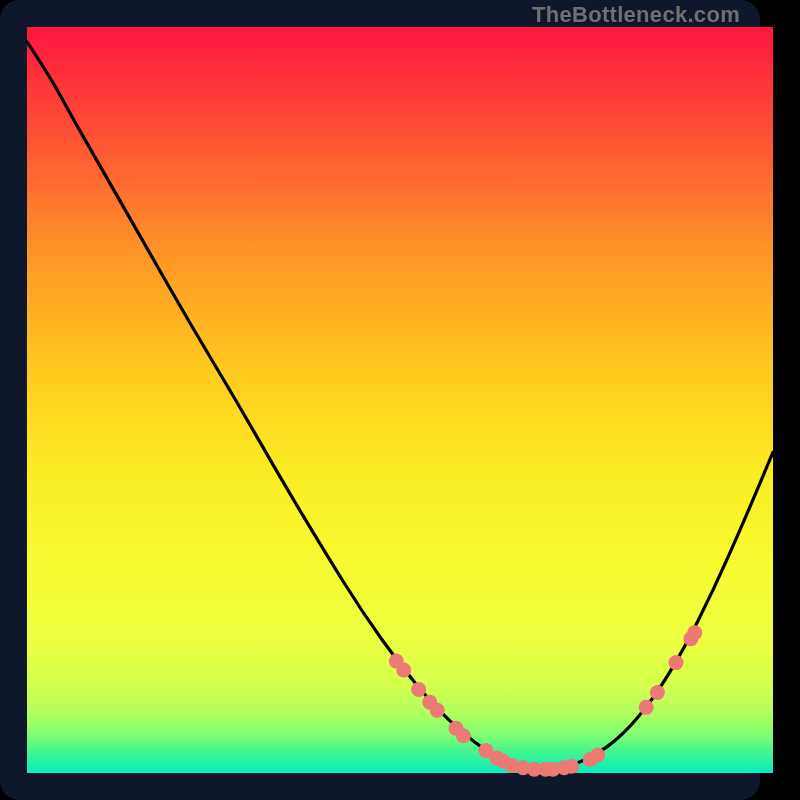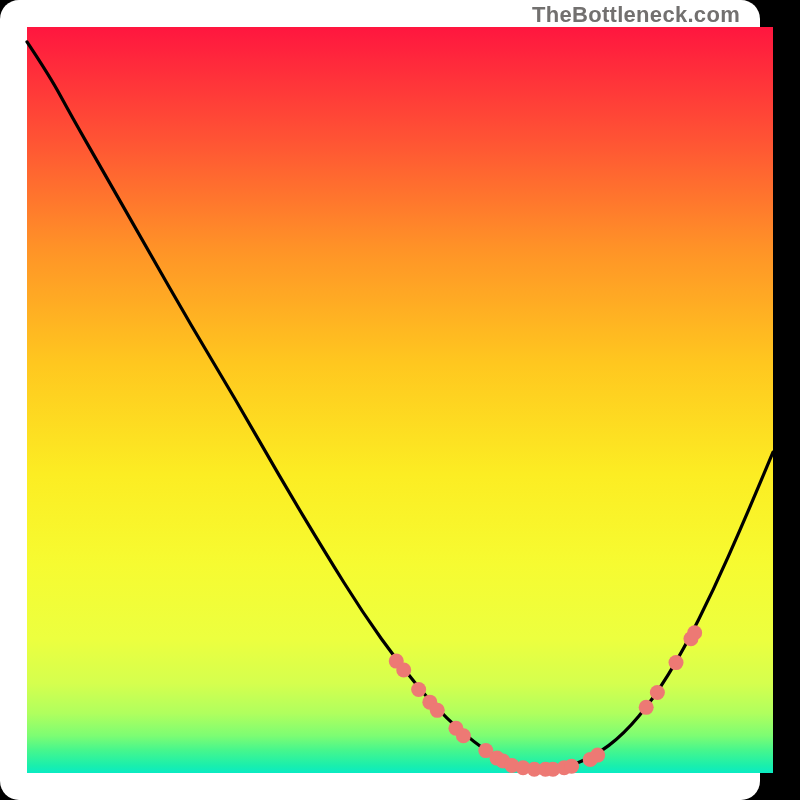--- a/index.html
+++ b/index.html
@@ -7,21 +7,21 @@
     padding: 0;
     width: 800px;
     height: 800px;
     background: #000000;
     overflow: hidden;
   }
   .container {
     position: relative;
     width: 760px;
     height: 800px;
-    background: #ffffff;
+    background: #0f172a;
     border-radius: 19px;
   }
   .watermark {
     position: absolute;
     top: 2px;
     right: 20px;
     font-family: Arial, Helvetica, sans-serif;
     font-size: 22px;
     font-weight: 600;
     color: #72706f;

